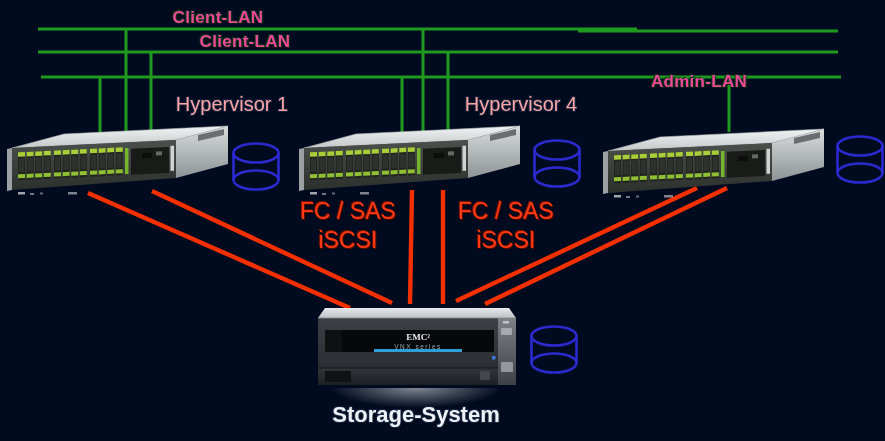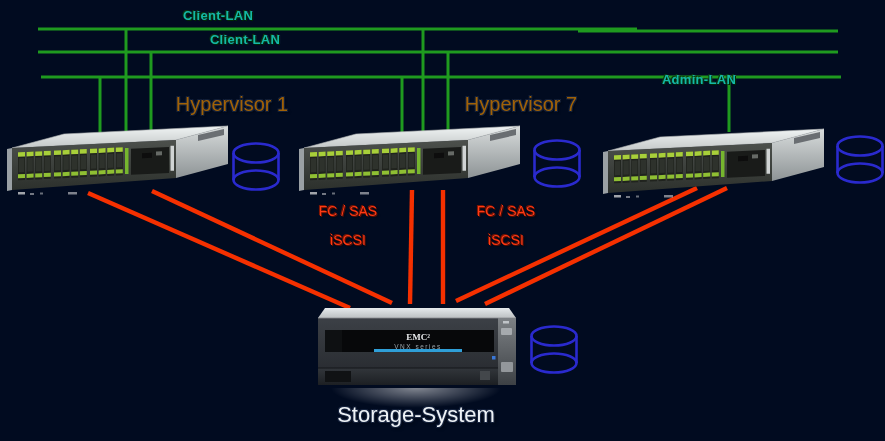--- a/index.html
+++ b/index.html
@@ -5,34 +5,34 @@
   html,body{margin:0;padding:0;background:#010b20;}
   .stage{
     position:relative;width:885px;height:441px;overflow:hidden;
     background:#010b20;
     font-family:"Liberation Sans",sans-serif;
   }
   .stage svg{position:absolute;left:0;top:0;}
   .abs{position:absolute;}
   .label{position:absolute;text-align:center;white-space:nowrap;}
   .lan-label{
-    font-size:13px;font-weight:700;color:#14b8a6;
+    font-size:17px;font-weight:700;color:#ec4899;
     text-shadow:1px 1px 0 #002a05,-1px -1px 0 #0a3a10,1px 0 1px rgba(180,220,255,.25);
     letter-spacing:.3px;
   }
   .node-label{
-    font-size:20px;font-weight:400;color:#a16207;
+    font-size:20px;font-weight:400;color:#fca5a5;
     text-shadow:1px 1px 0 #13203a,-1px -1px 0 #13203a,1px -1px 0 #13203a,-1px 1px 0 #13203a,2px 2px 2px rgba(0,0,0,.5);
   }
   .fc-label{
-    font-size:14px;font-weight:400;color:#ff3a14;line-height:29px;
+    font-size:23px;font-weight:400;color:#ff3a14;line-height:29px;
     text-shadow:1px 1px 0 #5c0d00,-1px -1px 0 #7a1400,2px 2px 2px rgba(0,0,0,.4);
   }
   .storage-label{
-    font-size:22px;font-weight:400;color:#eef2f6;
+    font-size:22px;font-weight:700;color:#eef2f6;
     text-shadow:1px 1px 0 #16233d,-1px -1px 0 #16233d,1px -1px 0 #16233d,-1px 1px 0 #16233d,2px 2px 3px rgba(0,0,0,.5);
   }
   .reflection{
     position:absolute;
     background:radial-gradient(ellipse at 50% 0%, rgba(255,255,255,.5), rgba(255,255,255,0) 70%);
   }
 </style>
 </head>
 <body>
 
@@ -131,21 +131,21 @@
     <line x1="443" y1="190" x2="443" y2="304" stroke="#f53000" stroke-width="4.4"></line>
     <line x1="697" y1="188" x2="456" y2="301" stroke="#f53000" stroke-width="4.4"></line>
     <line x1="727" y1="188" x2="485" y2="304" stroke="#f53000" stroke-width="4.4"></line>
   </svg>
 
   <div class="label lan-label" style="left:166px;top:8px;width:104px;">Client-LAN</div>
   <div class="label lan-label" style="left:193px;top:32px;width:104px;">Client-LAN</div>
   <div class="label lan-label" style="left:643px;top:72px;width:112px;">Admin-LAN</div>
 
   <div class="label node-label" style="left:162px;top:93px;width:140px;">Hypervisor 1</div>
-  <div class="label node-label" style="left:455px;top:93px;width:132px;">Hypervisor 7</div>
+  <div class="label node-label" style="left:455px;top:93px;width:132px;">Hypervisor 4</div>
 
   <svg class="abs" style="left:4px;top:121px;" width="232" height="76" viewBox="0 0 232 76">
     <use href="#server-chassis"></use>
   </svg>
   <svg class="abs" style="left:296px;top:121px;" width="232" height="76" viewBox="0 0 232 76">
     <use href="#server-chassis"></use>
   </svg>
   <svg class="abs" style="left:600px;top:124px;" width="232" height="76" viewBox="0 0 232 76">
     <use href="#server-chassis"></use>
   </svg>

